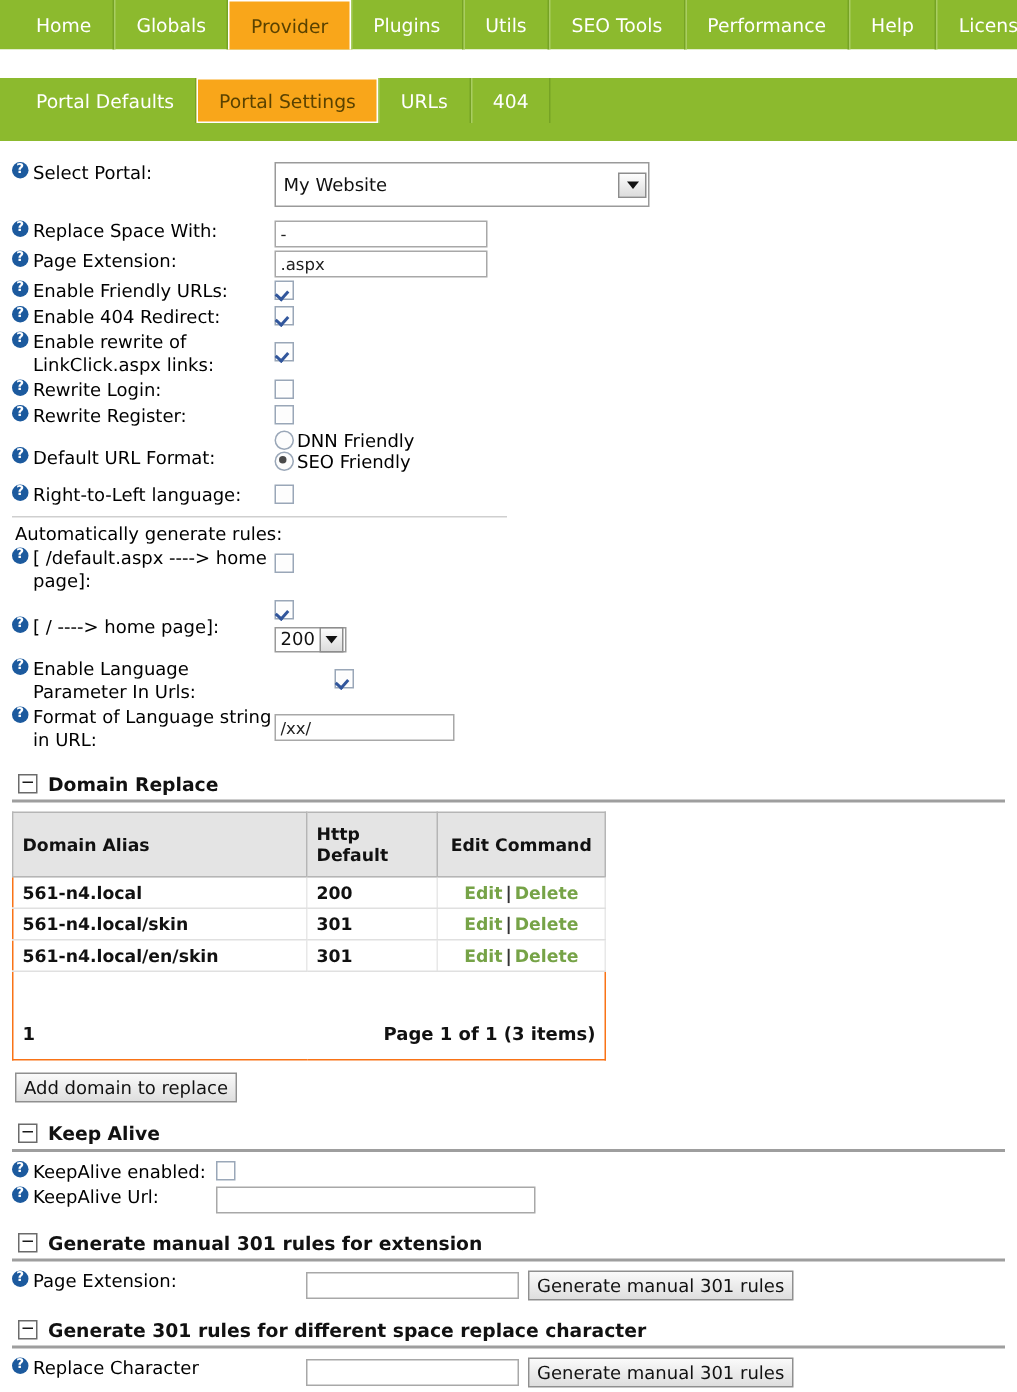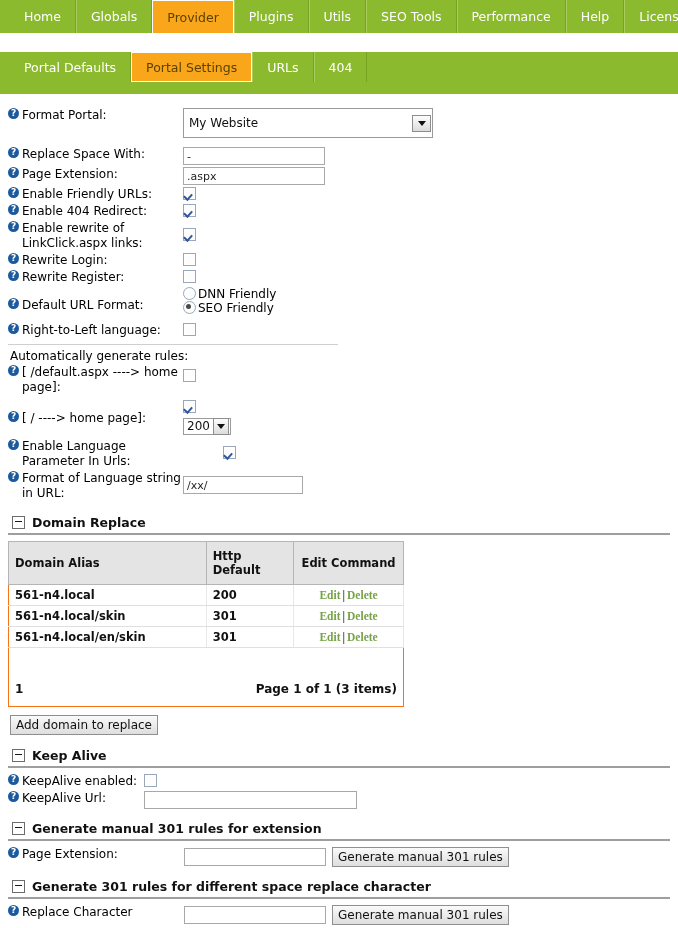--- a/index.html
+++ b/index.html
@@ -126,36 +126,36 @@
   table.grid th{
     background:#e4e4e4;border:1px solid #b5b5b5;text-align:left;
     font-size:11.5px;font-weight:bold;padding:7px 6px;color:#111;
   }
   table.grid td{
     border-bottom:1px solid #e0e0e0;border-right:1px solid #e8e8e8;
     font-size:11.5px;padding:3px 6px;color:#111;font-weight:bold;
   }
   td.alias-first{color:#2f7d18;}
   td.status-first{color:#2f7d18;}
-  td.cmd{text-align:center;font-weight:normal;font-family:Liberation Serif, serif;}
+  td.cmd{text-align:center;font-weight:normal;}
   td.cmd a{color:#76a347;text-decoration:none;cursor:pointer;}
   td.cmd .bar{color:#333;margin:0 2px;}
   tr.pager td{border:none;padding:0;height:58px;vertical-align:bottom;}
   .pager-inner{display:flex;justify-content:space-between;align-items:center;
     font-size:12px;font-weight:bold;padding:0 6px 10px 6px;}
   .pager-inner .pg-num{cursor:pointer;}
 
   
   button.btn{
     font-family:"DejaVu Sans",sans-serif;font-size:12px;color:#111;
     background:linear-gradient(#fafafa,#dedede);
     border:1px solid #8f8f8f;padding:2px 5px;cursor:pointer;line-height:14px;
   }
   .addbtn{margin:8px 0 0 2px;}
-  .inline-row{display:flex;align-items:center;gap:6px;}
+  .inline-row{display:flex;align-items:center;gap:6px;margin-left:20px;}
   .mini-note{font-size:12px;margin:2px 0 2px 2px;}
 </style>
 </head>
 <body>
 
 <div class="page">
 
   <div class="navbar">
     <div class="nav-item">
         <span>Home</span>
@@ -202,21 +202,21 @@
         <span>404</span>
       </div>
   </div>
   <div class="subnav-foot"></div>
 
   <div class="content">
 
     <div class="frow" style="margin-bottom:9px;">
       <div class="flabel">
         <span class="help-icon"></span>
-        <span class="txt">Format Portal:</span>
+        <span class="txt">Select Portal:</span>
       </div>
       <div class="fctl">
         <div class="selwrap sel-portal">
           <span class="selval">My Website</span>
           <span class="arrowbtn"></span>
         </div>
       </div>
     </div>
 
     <div class="frow">

